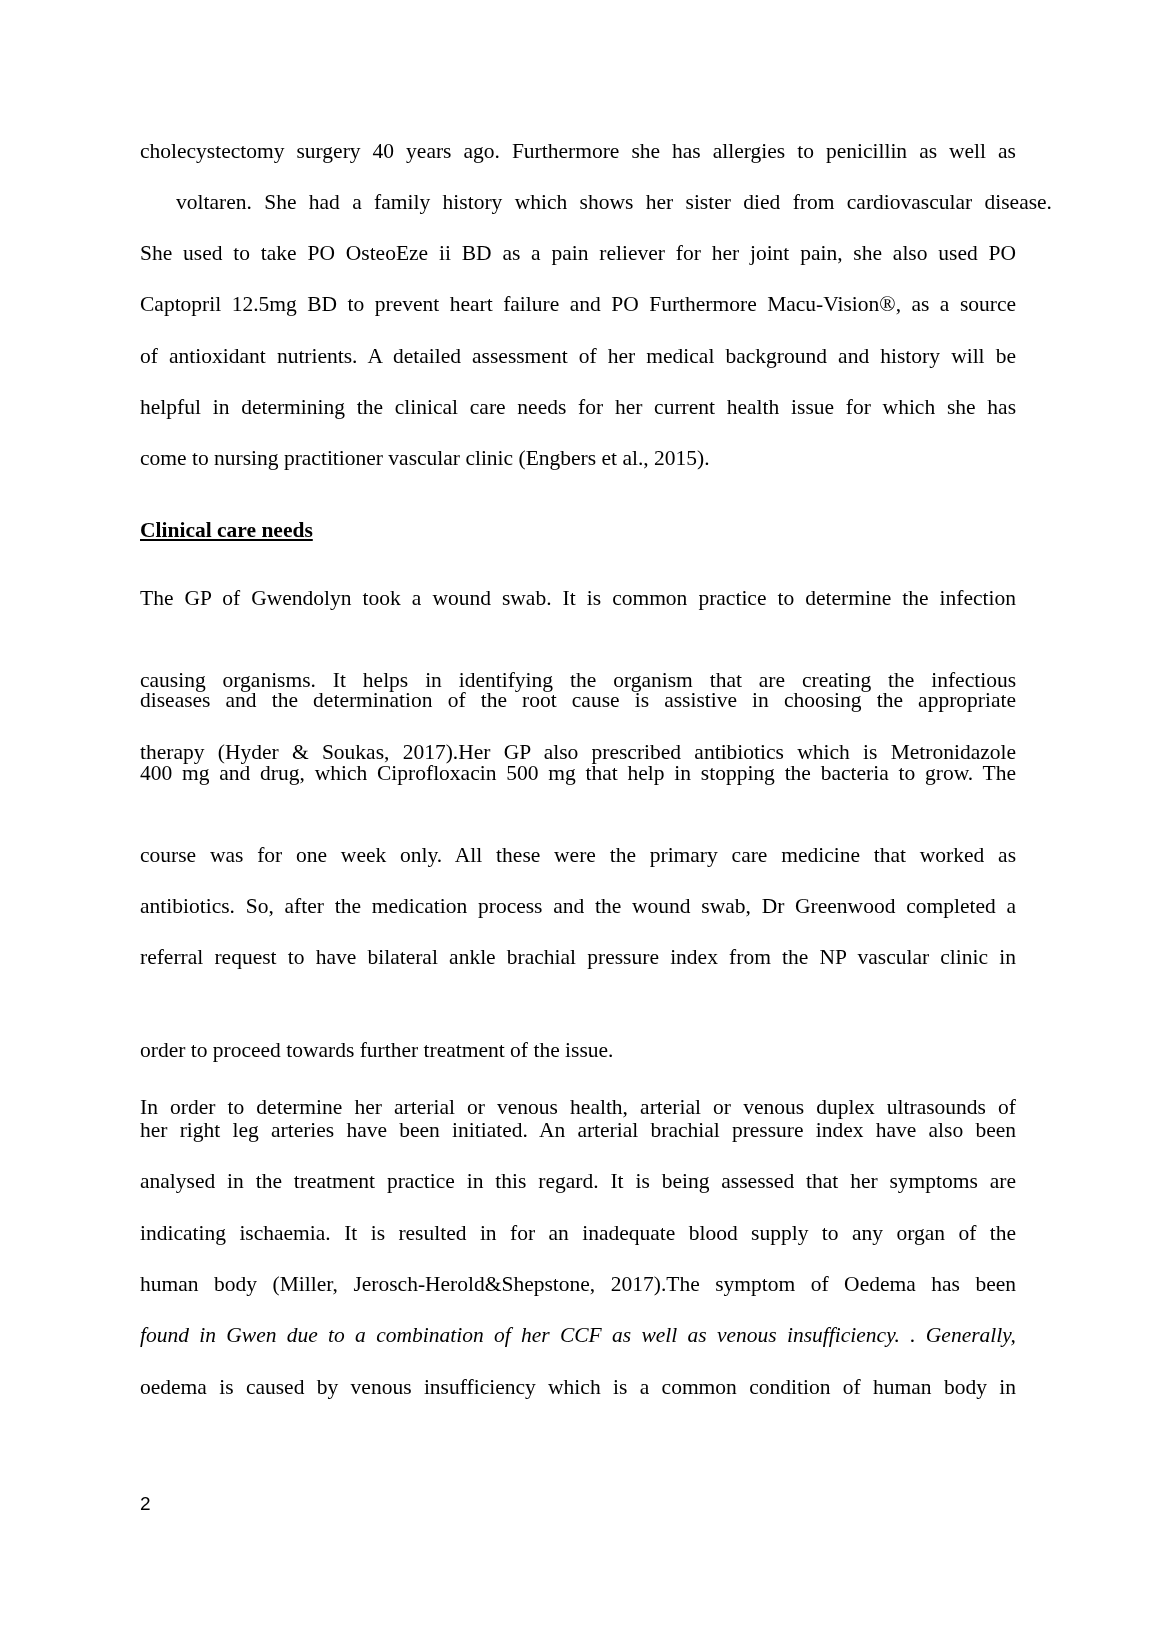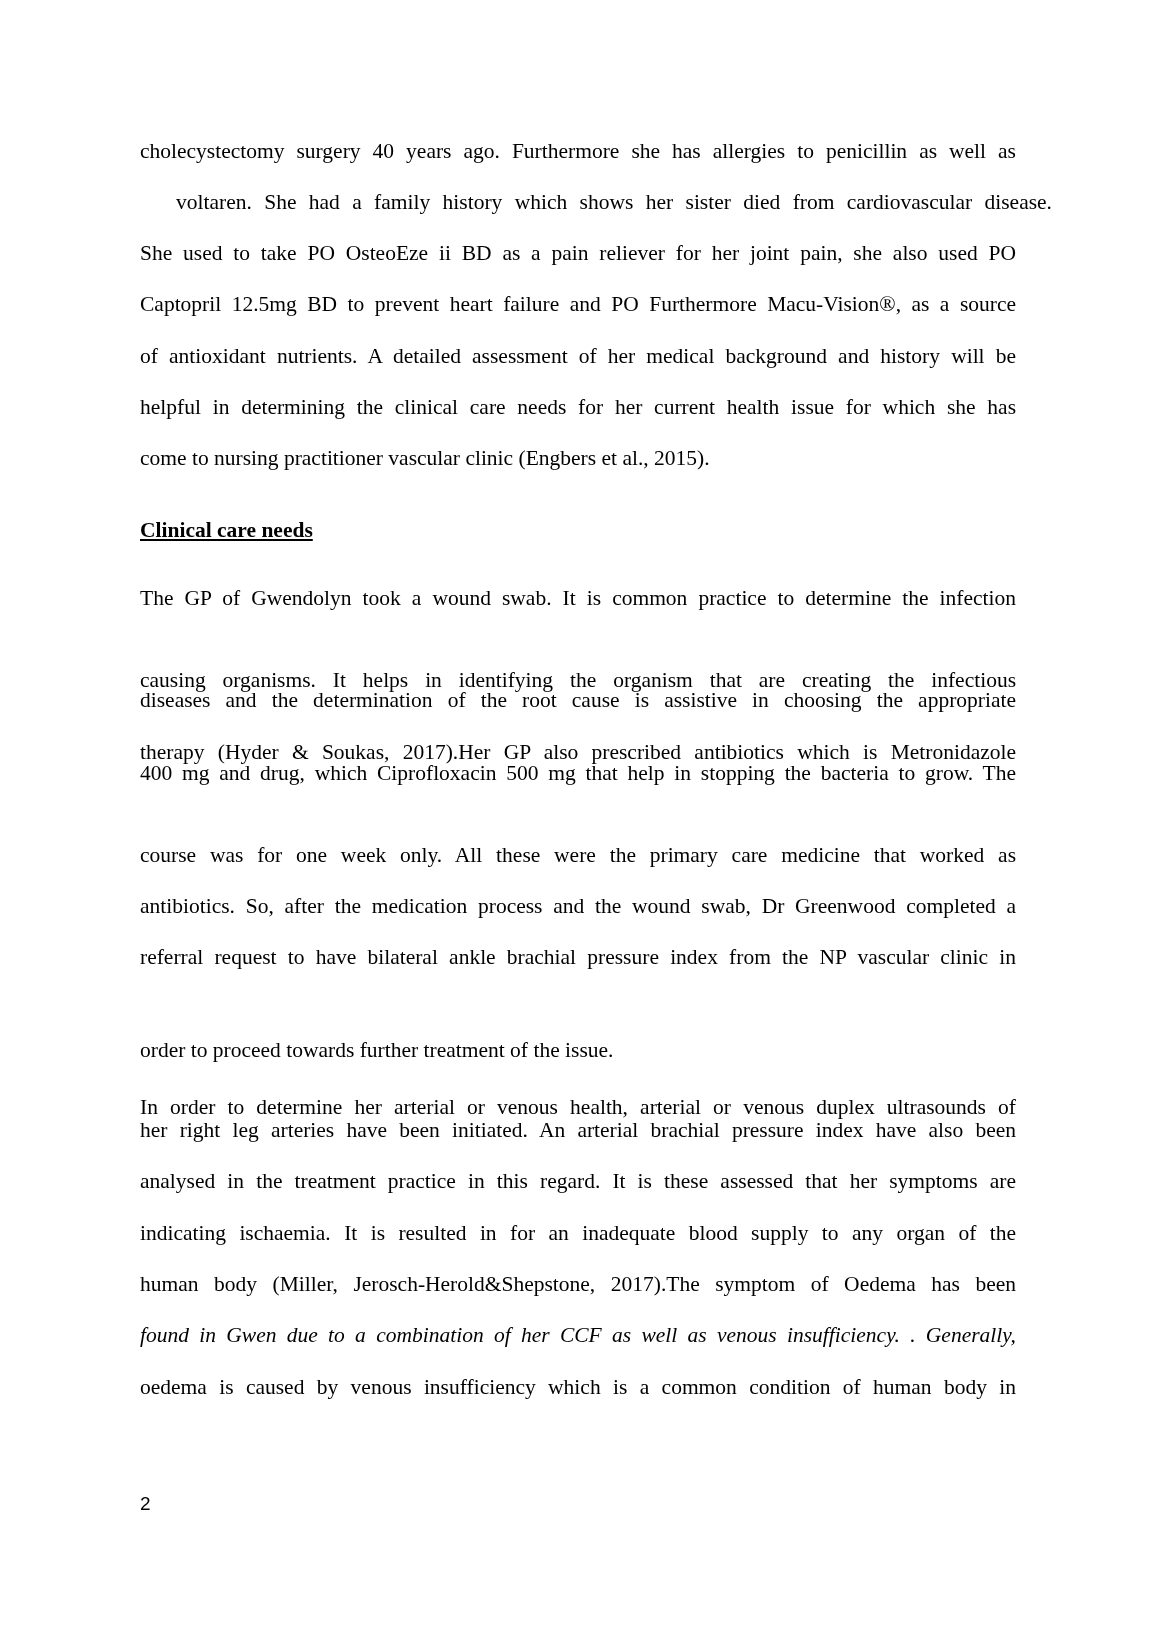--- a/index.html
+++ b/index.html
@@ -63,21 +63,21 @@
     <div class="line" style="top:759px;">400 mg and drug, which Ciprofloxacin 500 mg that help in stopping the bacteria to grow. The</div>
     <div class="line" style="top:841px;">course was for one week only. All these were the primary care medicine that worked as</div>
     <div class="line" style="top:892px;">antibiotics. So, after the medication process and the wound swab, Dr Greenwood completed a</div>
     <div class="line" style="top:943px;">referral request to have bilateral ankle brachial pressure index from the NP vascular clinic in</div>
     <div class="line last" style="top:994px;margin-top:42px;">order to proceed towards further treatment of the issue.</div>
   </div>
 
   <div>
     <div class="line" style="top:1065px;margin-top:28px;">In order to determine her arterial or venous health, arterial or venous duplex ultrasounds of</div>
     <div class="line" style="top:1116px;">her right leg arteries have been initiated. An arterial brachial pressure index have also been</div>
-    <div class="line" style="top:1167px;">analysed in the treatment practice in this regard. It is these assessed that her symptoms are</div>
+    <div class="line" style="top:1167px;">analysed in the treatment practice in this regard. It is being assessed that her symptoms are</div>
     <div class="line" style="top:1219px;">indicating ischaemia. It is resulted in for an inadequate blood supply to any organ of the</div>
     <div class="line" style="top:1270px;">human body (Miller, Jerosch-Herold&amp;Shepstone, 2017).The symptom of Oedema has been</div>
     <div class="line" style="top:1321px;font-style:italic;">found in Gwen due to a combination of her CCF as well as venous insufficiency. . Generally,</div>
     <div class="line" style="top:1373px;">oedema is caused by venous insufficiency which is a common condition of human body in</div>
   </div>
 
   <div class="page-number">2</div>
 
 </div>
 

